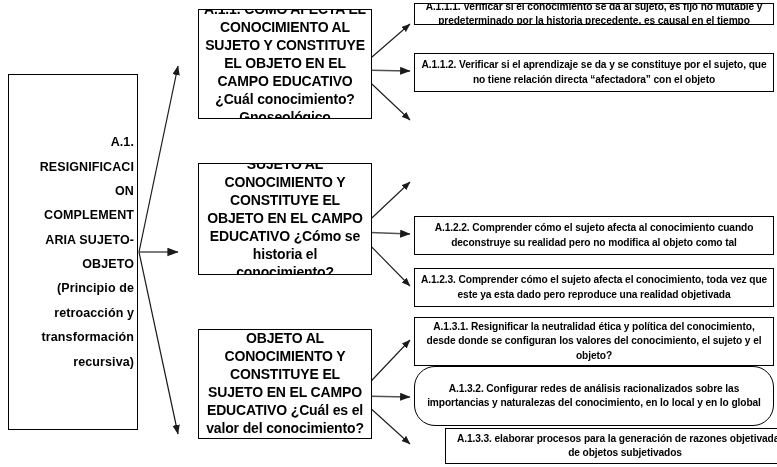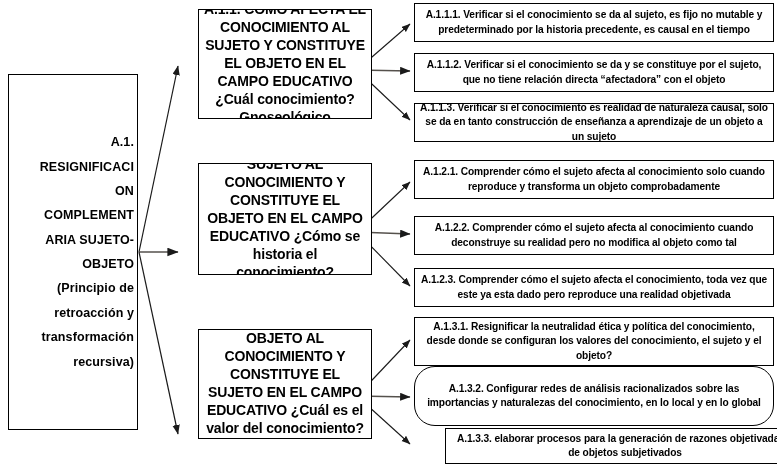--- a/index.html
+++ b/index.html
@@ -71,21 +71,21 @@
 
   
   .level3 {
     left: 414px;
     width: 360px;
     font-size: 10.2px;
     line-height: 1.42;
     padding: 1px 5px;
     letter-spacing: -0.1px;
   }
-  #node-a111 { top: 3px;   height: 39px; }
+  #node-a111 { top: 3px;   height: 22px; }
   #node-a112 { top: 53px;  height: 39px; }
   #node-a113 { top: 103px; height: 39px; }
 
   #node-a121 { top: 160px; height: 39px; }
   #node-a122 { top: 216px; height: 39px; }
   #node-a123 { top: 268px; height: 39px; justify-content: flex-end; }
 
   #node-a131 { top: 317px; height: 49px; }
   #node-a132 { top: 366px; height: 60px; border-radius: 21px; }
   #node-a133 { top: 428px; height: 36px; margin-left: 31px; }
@@ -163,29 +163,23 @@
     <span class="txt">A.1.2. CÓMO AFECTA EL SUJETO AL CONOCIMIENTO Y CONSTITUYE EL OBJETO EN EL CAMPO EDUCATIVO  ¿Cómo se historia el conocimiento? metodológico</span>
   </div>
   <div class="node level2" id="node-a13">
     <span class="txt">A.1.3. CÓMO AFECTA EL OBJETO AL CONOCIMIENTO Y CONSTITUYE EL SUJETO EN EL CAMPO EDUCATIVO ¿Cuál es el valor del conocimiento? Axiológico</span>
   </div>
 
   <div class="node level3" id="node-a111">
     <span class="txt">A.1.1.1.  Verificar si el conocimiento se da al sujeto, es fijo no mutable y predeterminado por la historia precedente, es causal en el tiempo</span>
   </div>
   <div class="node level3" id="node-a112">
-    <span class="txt">A.1.1.2.  Verificar si el conocimiento se da y se constituye por el sujeto, que no tiene relación directa “afectadora” con el objeto</span>
-  </div>
-  <div class="node level3" id="node-a113">
-    <span class="txt">A.1.1.3. Verificar si el conocimiento es realidad de naturaleza causal, solo se da en tanto construcción de enseñanza a aprendizaje  de un objeto a un sujeto</span>
+    <span class="txt">A.1.1.2.  Verificar si el aprendizaje se da y se constituye por el sujeto, que no tiene relación directa “afectadora” con el objeto</span>
   </div>
 
-  <div class="node level3" id="node-a121">
-    <span class="txt">A.1.2.1.  Comprender cómo el sujeto afecta al conocimiento solo cuando reproduce y transforma un objeto comprobadamente</span>
-  </div>
   <div class="node level3" id="node-a122">
     <span class="txt">A.1.2.2. Comprender cómo el sujeto afecta al conocimiento cuando deconstruye su realidad pero no modifica  al objeto como tal</span>
   </div>
   <div class="node level3" id="node-a123">
     <span class="txt">A.1.2.3.  Comprender cómo el sujeto afecta el conocimiento, toda vez que este ya esta dado pero reproduce una realidad objetivada</span>
   </div>
 
   <div class="node level3" id="node-a131">
     <span class="txt">A.1.3.1.  Resignificar la neutralidad ética y  política del conocimiento, desde donde se configuran los valores del conocimiento, el sujeto y el objeto?</span>
   </div>

